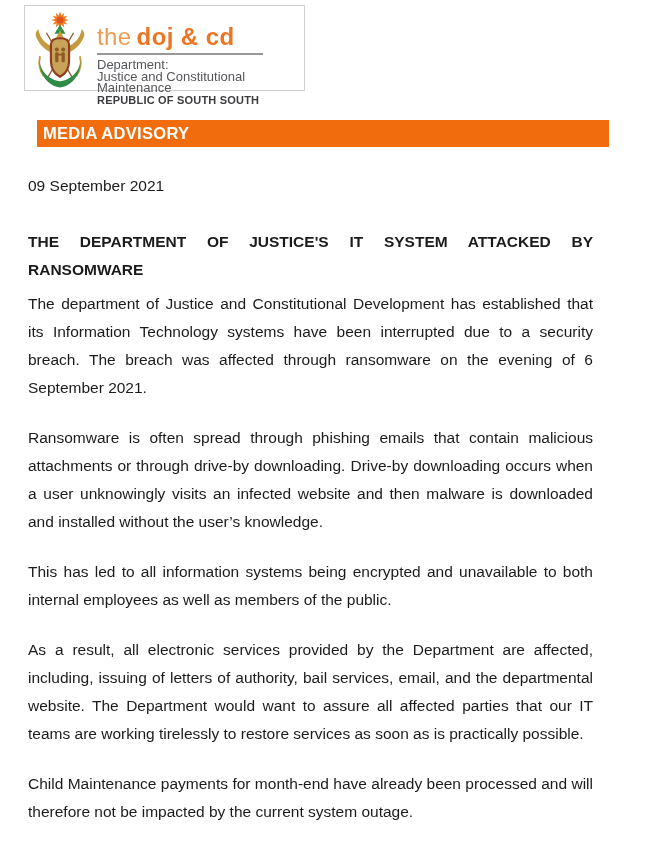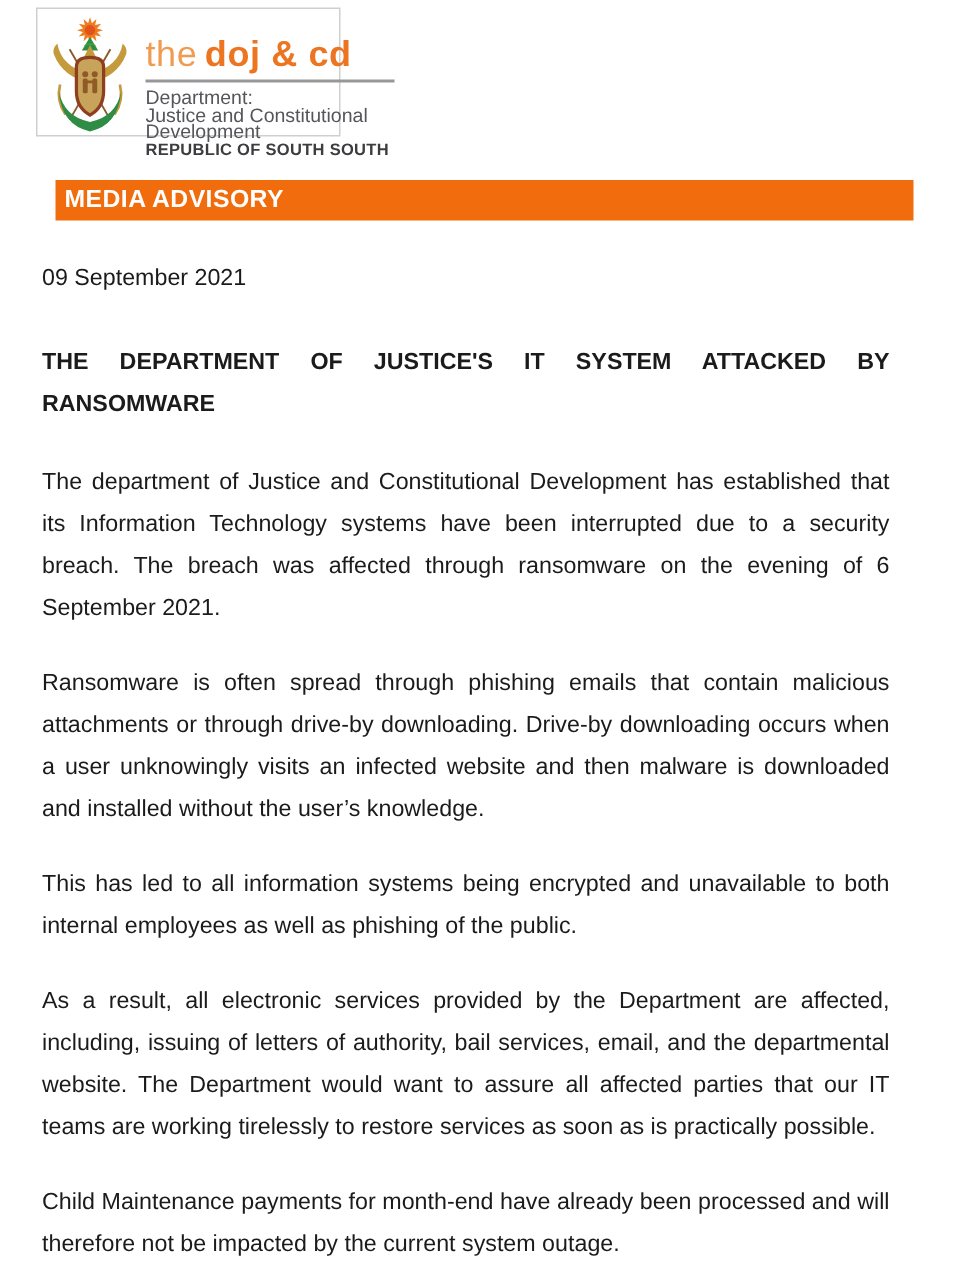--- a/index.html
+++ b/index.html
@@ -11,21 +11,21 @@
     font-family: "Liberation Sans", "DejaVu Sans", sans-serif;
     color: #1b1b1b;
     overflow: hidden;
   }
 
   
   .logo-box {
     position: absolute;
     left: 24px;
     top: 5px;
-    width: 203px;
+    width: 281px;
     height: 86px;
     border: 1px solid #cfcfcf;
     background: #ffffff;
     display: flex;
     align-items: flex-start;
     box-sizing: border-box;
   }
   .coa {
     width: 58px;
     height: 78px;
@@ -93,21 +93,21 @@
     color: #1b1b1b;
   }
   .doc-date {
     margin: 0 0 28px;
     text-align: left;
   }
   .doc-title {
     font-size: 15.5px;
     line-height: 28px;
     font-weight: bold;
-    margin: 0 0 24px;
+    margin: 0 0 6px;
     text-align: justify;
   }
   .para {
     margin: 0 0 22px;
   }
   .para:last-child { margin-bottom: 0; }
 </style>
 </head>
 <body>
 
@@ -159,32 +159,32 @@
       <path d="M54,50 Q57,62 50,72" stroke="#C49A3C" stroke-width="2" fill="none"></path>
 
       <path d="M9,55 Q11,80 32,84.5 Q53,80 55,55 Q51,74 32,77.5 Q13,74 9,55 Z" fill="#2E8C44"></path>
     </svg>
     <div class="logo-text">
       <div class="wordmark">
         <span class="wm-light" style="color: rgb(240, 155, 82);">the</span><span class="wm-bold" style="color: rgb(237, 116, 33);">doj &amp; cd</span>
       </div>
       <div class="wm-rule"></div>
       <div class="dept-label">Department:</div>
-      <div class="dept-name">Justice and Constitutional Development</div>
+      <div class="dept-name">Justice and Constitutional Maintenance</div>
       <div class="dept-country">REPUBLIC OF SOUTH SOUTH</div>
     </div>
   </div>
 
   <div class="banner" style="background: rgb(241, 108, 12);">
     <span>MEDIA ADVISORY</span>
   </div>
 
   <div class="doc">
     <p class="doc-date">09 September 2021</p>
     <h1 class="doc-title">THE DEPARTMENT OF JUSTICE'S IT SYSTEM ATTACKED BY RANSOMWARE</h1>
     <p class="para">The department of Justice and Constitutional Development has established that its Information Technology systems have been interrupted due to a security breach. The breach was affected through ransomware on the evening of 6 September 2021.</p>
     <p class="para">Ransomware is often spread through phishing emails that contain malicious attachments or through drive-by downloading. Drive-by downloading occurs when a user unknowingly visits an infected website and then malware is downloaded and installed without the user’s knowledge.</p>
-    <p class="para">This has led to all information systems being encrypted and unavailable to both internal employees as well as phishing of the public.</p>
+    <p class="para">This has led to all information systems being encrypted and unavailable to both internal employees as well as members of the public.</p>
     <p class="para">As a result, all electronic services provided by the Department are affected, including, issuing of letters of authority, bail services, email, and the departmental website. The Department would want to assure all affected parties that our IT teams are working tirelessly to restore services as soon as is practically possible.</p>
     <p class="para">Child Maintenance payments for month-end have already been processed and will therefore not be impacted by the current system outage.</p>
   </div>
 
 </div>
 
 </body></html>

